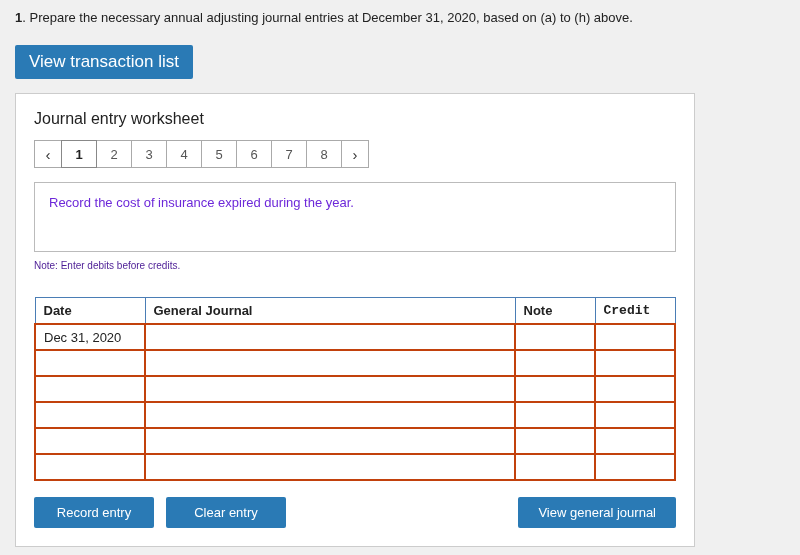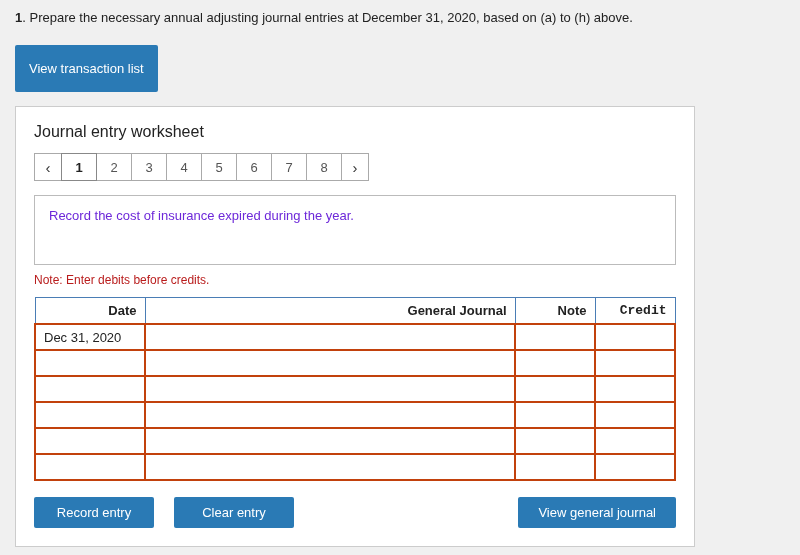--- a/index.html
+++ b/index.html
@@ -16,22 +16,22 @@
       color: #222;
     }
     .top-instruction strong {
       font-weight: bold;
     }
     .view-transaction-btn {
       display: inline-block;
       background: #2a7ab5;
       color: #fff;
       border: none;
-      padding: 16px 14px;
-      font-size: 13px;
+      padding: 7px 14px;
+      font-size: 17px;
       cursor: pointer;
       border-radius: 2px;
       margin-bottom: 14px;
     }
     .worksheet-container {
       background: #fff;
       border: 1px solid #ccc;
       padding: 16px 18px 18px 18px;
       max-width: 680px;
     }
@@ -84,53 +84,53 @@
     }
     .description-box {
       border: 1px solid #bbb;
       padding: 12px 14px;
       margin-bottom: 8px;
       min-height: 70px;
       font-size: 13px;
       color: #6d28d9;
     }
     .note-text {
-      color: #b91c1c;
-      font-size: 12px;
-      margin-bottom: 10px;
+      color: #4c1d95;
+      font-size: 10px;
+      margin-bottom: 26px;
     }
     .journal-table {
       width: 100%;
       border-collapse: collapse;
       margin-bottom: 16px;
     }
     .journal-table th {
       border: 1px solid #4a7db5;
       background: #fff;
       padding: 5px 8px;
-      text-align: right;
+      text-align: left;
       font-weight: bold;
       font-size: 13px;
     }
     .journal-table th.date-col { width: 110px; }
     .journal-table th.journal-col { }
     .journal-table th.debit-col { width: 80px; }
     .journal-table th.credit-col { width: 80px; font-family: Liberation Mono, monospace; }
     .journal-table td {
       border: 2px solid #c2410c;
       padding: 4px 8px;
       height: 26px;
       font-size: 13px;
     }
     .journal-table td.date-cell {
       white-space: nowrap;
     }
     .action-buttons {
       display: flex;
-      gap: 20px;
+      gap: 12px;
       align-items: center;
     }
     .action-btn {
       background: #2a7ab5;
       color: #fff;
       border: none;
       padding: 8px 20px;
       font-size: 13px;
       cursor: pointer;
       border-radius: 2px;

